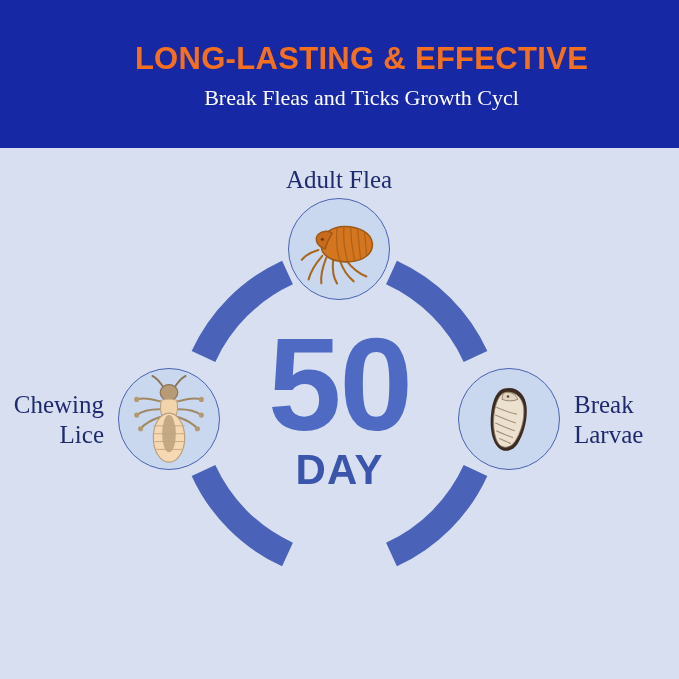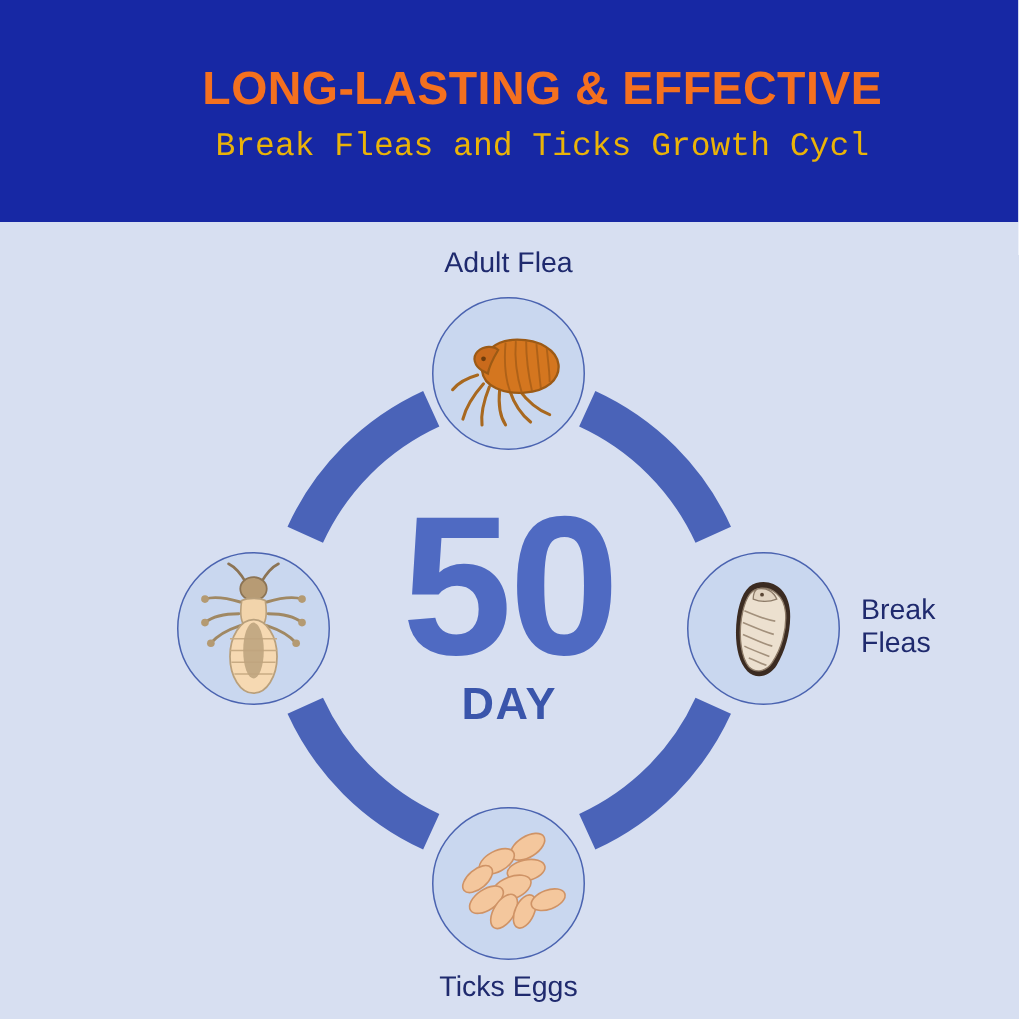--- a/index.html
+++ b/index.html
@@ -38,22 +38,22 @@
     color: #f4701f;
     font-family: "Liberation Sans", sans-serif;
     font-weight: bold;
     font-size: 31px;
     letter-spacing: 0.3px;
     line-height: 1.13;
     text-align: center;
     white-space: nowrap;
   }
   .banner-subtitle {
-    color: #eab308;
-    font-family: Liberation Mono, monospace;
+    color: #ffffff;
+    font-family: Liberation Serif, serif;
     font-weight: normal;
     font-size: 22px;
     line-height: 1.2;
     margin-top: 9px;
     text-align: left;
     white-space: nowrap;
   }
 
   
   .stage {
@@ -86,21 +86,21 @@
     font-family: "Liberation Sans", sans-serif;
     font-weight: bold;
     font-size: 132px;
     line-height: 0.92;
     letter-spacing: -2px;
   }
   .center-unit {
     color: #3a55ab;
     font-family: "Liberation Sans", sans-serif;
     font-weight: bold;
-    font-size: 30px;
+    font-size: 42px;
     letter-spacing: 1px;
     line-height: 1;
     margin-top: 4px;
   }
 
   
   .node {
     position: absolute;
     width: 102px;
     height: 102px;
@@ -120,22 +120,22 @@
   .node-art {
     position: absolute;
     left: 0;
     top: 0;
     width: 100%;
     height: 100%;
   }
   .node-label {
     position: absolute;
     color: #1f2a6e;
-    font-family: Liberation Sans, sans-serif;
-    font-size: 19px;
+    font-family: Liberation Serif, serif;
+    font-size: 25px;
     font-weight: normal;
     line-height: 1.18;
     white-space: nowrap;
   }
 
   
   #node-adult-flea   { left: 288px; top: 50px; }
   #node-adult-flea .node-label   { left: 50%; transform: translateX(-50%); top: -33px; }
 
   #node-flea-larvae  { left: 458px; top: 220px; }
@@ -225,42 +225,24 @@
             <path d="M38 63 C44 66 50 68 55 70"></path>
             <path d="M41 71 C46 73 50 75 53 76"></path>
           </g>
 
           <path d="M47 24 C53 23 58 26 60 31 C55 33 49 33 44 31 C44 27 45 25 47 24 Z" fill="#e3d5c2" stroke="#8d7b68" stroke-width="0.9"></path>
           <circle cx="50" cy="28" r="1.3" fill="#5a4634"></circle>
         </svg>
       </div>
       <div class="node-label">
         <div>Break</div>
-        <div>Fleas</div>
-      </div>
-    </div>
-
-    <div class="node" id="node-ticks-eggs">
-      <div class="node-circle">
-        <svg class="node-art" viewBox="0 0 102 102">
-          <g fill="#f4c79d" stroke="#cf9366" stroke-width="1.1">
-            <ellipse cx="64" cy="26" rx="13" ry="7" transform="rotate(-32 64 26)"></ellipse>
-            <ellipse cx="43" cy="36" rx="13" ry="7" transform="rotate(-28 43 36)"></ellipse>
-            <ellipse cx="63" cy="42" rx="13" ry="7" transform="rotate(-12 63 42)"></ellipse>
-            <ellipse cx="53" cy="54" rx="14" ry="7.5" transform="rotate(-22 53 54)"></ellipse>
-            <ellipse cx="36" cy="62" rx="13" ry="7" transform="rotate(-34 36 62)"></ellipse>
-            <ellipse cx="48" cy="70" rx="13" ry="7" transform="rotate(-58 48 70)"></ellipse>
-            <ellipse cx="62" cy="70" rx="12" ry="6.5" transform="rotate(-66 62 70)"></ellipse>
-            <ellipse cx="78" cy="62" rx="12" ry="6.5" transform="rotate(-20 78 62)"></ellipse>
-            <ellipse cx="30" cy="48" rx="12" ry="6.5" transform="rotate(-40 30 48)"></ellipse>
-          </g>
-        </svg>
-      </div>
-      <div class="node-label">Ticks Eggs</div>
-    </div>
+        <div>Larvae</div>
+      </div>
+    </div>
+
 
     <div class="node" id="node-chewing-lice">
       <div class="node-circle">
         <svg class="node-art" viewBox="0 0 102 102">
 
           <g stroke="#8c7455" stroke-width="1.8" fill="none" stroke-linecap="round">
             <path d="M46 20 C42 13 38 9 34 7"></path>
             <path d="M56 20 C60 13 64 9 68 7"></path>
           </g>
 
@@ -291,16 +273,20 @@
           <g stroke="#c8ab83" stroke-width="1" fill="none">
             <path d="M35 58 L67 58"></path>
               <path d="M35 66 L67 66"></path>
             <path d="M36 74 L66 74"></path>
               <path d="M38 82 L64 82"></path>
           </g>
 
           <ellipse cx="51" cy="66" rx="7" ry="19" fill="#bfa47e" opacity="0.9"></ellipse>
         </svg>
       </div>
+      <div class="node-label">
+        <div>Chewing</div>
+        <div>Lice</div>
+      </div>
     </div>
 
   </div>
 </div>
 
 </body></html>

